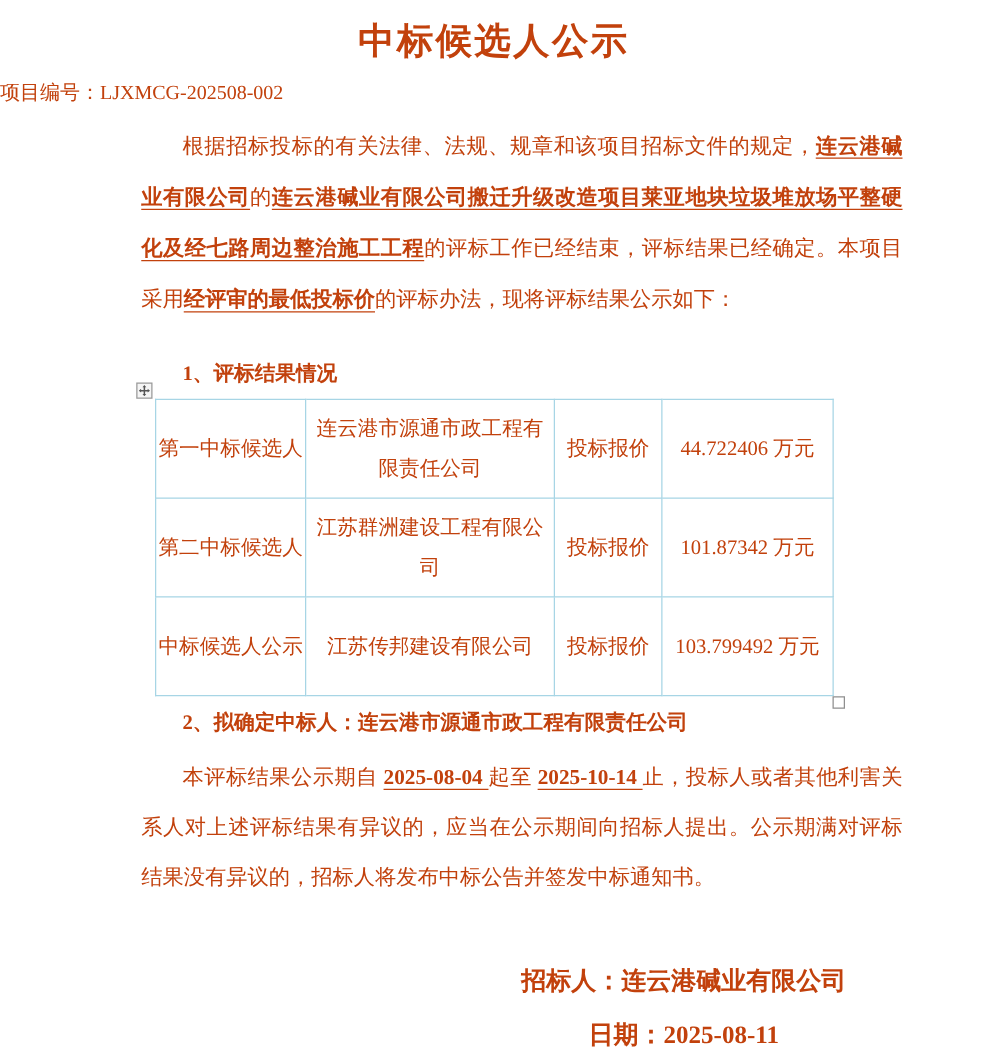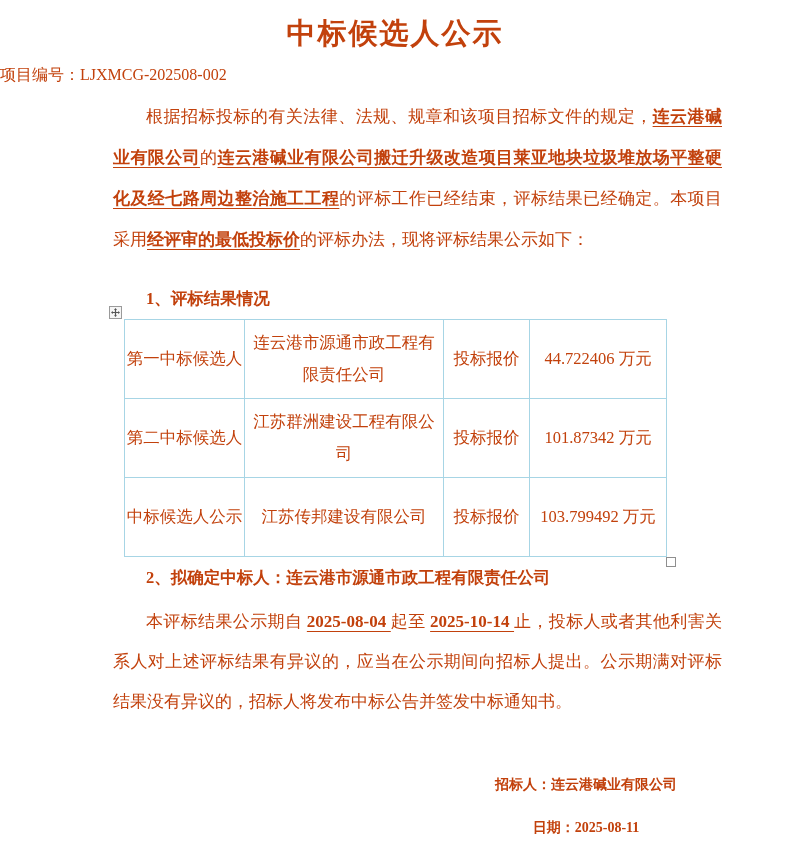--- a/index.html
+++ b/index.html
@@ -90,21 +90,21 @@
   .notice { line-height: 40px; margin-top: 9px; }
   .footer {
     margin: 50px 113px 0 113px;
     text-align: right;
   }
   .footer-inner {
     display: inline-block;
     text-align: center;
   }
   .footer-line {
-    font-size: 14px;
+    font-size: 20px;
     font-weight: 700;
     line-height: 26px;
     white-space: nowrap;
     margin-left: 48px;
   }
   .footer-line.bidder { text-align: left; }
   .footer-line.date { margin-top: 17px; }
 </style>
 </head>
 <body>

